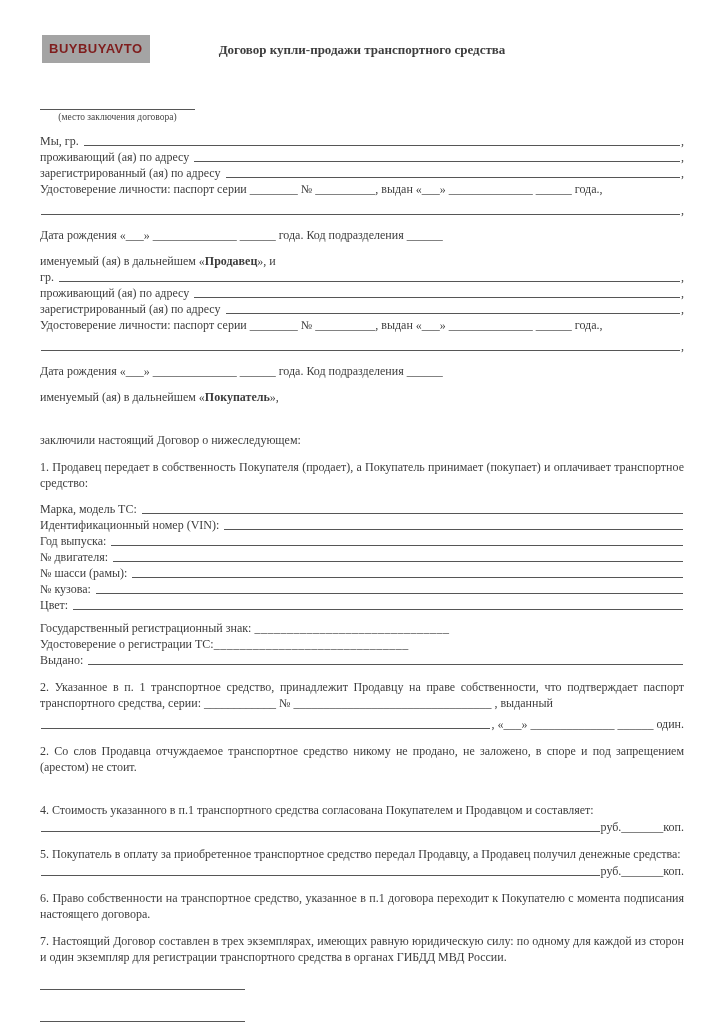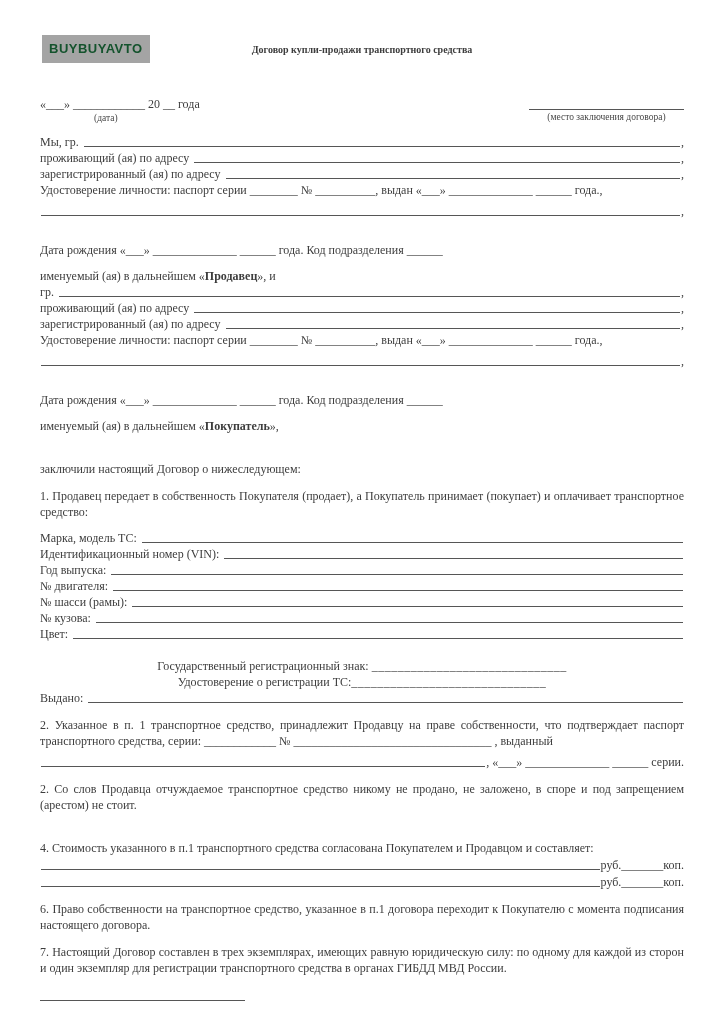--- a/index.html
+++ b/index.html
@@ -6,72 +6,68 @@
   html, body { margin: 0; padding: 0; background: #ffffff; }
   .page {
     width: 724px; height: 1024px; margin: 0 auto; position: relative;
     background: #ffffff; overflow: hidden;
     font-family: "Liberation Serif", serif;
     font-size: 12px; color: #3d3d3d; line-height: 16px;
     padding: 34px 40px 0 40px;
   }
   .logo {
     position: absolute; left: 42px; top: 35px;
-    background: #a4a4a4; color: #14532d;
+    background: #a4a4a4; color: #7f1d1d;
     font-family: "Liberation Sans", sans-serif;
     font-weight: bold; font-size: 13px; letter-spacing: 0.5px;
     padding: 6px 7px;
   }
-  .doc-title { text-align: center; font-weight: bold; font-size: 10px; margin-top: 8px; }
+  .doc-title { text-align: center; font-weight: bold; font-size: 13px; margin-top: 8px; }
 
   .date-row { display: flex; justify-content: space-between; margin-top: 38px; }
   .small-caption { font-size: 9.5px; line-height: 11px; color: #474747; }
   .date-caption { margin-left: 54px; margin-top: 1px; }
   .place-block { width: 155px; text-align: center; padding-top: 2px; }
   .rule { border-bottom: 1px solid #565656; height: 12px; margin-bottom: 2px; }
 
   .line { display: flex; align-items: flex-end; }
   .line .lbl { white-space: nowrap; }
   .fill { flex: 1 1 auto; border-bottom: 1px solid #565656; margin: 0 1px 3px 5px; min-width: 20px; }
   .fill.nogap { margin-left: 1px; }
 
   .party { margin-top: 10px; }
   .cont-line { margin-top: 5px; }
-  .birth-line { margin-top: 23px; }
+  .birth-line { margin-top: 9px; }
   .party-title { margin-top: 10px; }
   .bold { font-weight: bold; text-align: right; }
 
   .para { text-align: justify; margin-top: 11px; }
   .para-l { margin-top: 27px; }
 
   .vehicle { margin-top: 10px; }
-  .reg-block { margin-top: 16px; text-align: center; }
+  .reg-block { margin-top: 7px; }
   .blank-text { letter-spacing: 0.5px; }
 
   .amount-line { margin-top: 1px; }
 
   .sig-row { display: flex; justify-content: space-between; margin-top: 24px; flex-direction: column; }
   .sig-block { width: 205px; text-align: center; }
   .sig-rule { border-bottom: 1px solid #565656; height: 0; }
   .sig-rule.second { margin-top: 31px; }
   .sig-caption { font-size: 11.5px; margin-top: 2px; }
 </style>
 </head>
 <body>
 
 <div class="page">
 
   <div class="logo">BUYBUYAVTO</div>
   <div class="doc-title">Договор купли-продажи транспортного средства</div>
 
   <div class="date-row">
-    <div>
-      <div>«___» ____________ 20 __ года</div>
-      <div class="small-caption date-caption">(дата)</div>
-    </div>
     <div class="place-block">
       <div class="rule"></div>
       <div class="small-caption">(место заключения договора)</div>
     </div>
   </div>
 
   <section class="party">
     <div class="line">
       <span class="lbl">Мы, гр.</span>
       <span class="fill"></span>
@@ -170,31 +166,32 @@
     </div>
     <div class="line">
       <span class="lbl">Выдано:</span>
       <span class="fill"></span>
     </div>
   </section>
 
   <div class="para">2. Указанное в п. 1 транспортное средство, принадлежит Продавцу на праве собственности, что подтверждает паспорт транспортного средства, серии: ____________ № _________________________________ , выданный</div>
   <div class="line cont-line">
     <span class="fill nogap"></span>
-    <span class="lbl">, «___» ______________ ______ серии.</span>
+    <span class="lbl">, «___» ______________ ______ один.</span>
   </div>
 
   <div class="para">2. Со слов Продавца отчуждаемое транспортное средство никому не продано, не заложено, в споре и под запрещением (арестом) не стоит.</div>
 
   <div class="para-l">4. Стоимость указанного в п.1 транспортного средства согласована Покупателем и Продавцом и составляет:</div>
   <div class="line amount-line">
     <span class="fill nogap"></span>
     <span class="lbl">руб._______коп.</span>
   </div>
 
+  <div class="para">5. Покупатель в оплату за приобретенное транспортное средство передал Продавцу, а Продавец получил денежные средства:</div>
   <div class="line amount-line">
     <span class="fill nogap"></span>
     <span class="lbl">руб._______коп.</span>
   </div>
 
   <div class="para">6. Право собственности на транспортное средство, указанное в п.1 договора переходит к Покупателю с момента подписания настоящего договора.</div>
   <div class="para">7. Настоящий Договор составлен в трех экземплярах, имеющих равную юридическую силу: по одному для каждой из сторон и один экземпляр для регистрации транспортного средства в органах ГИБДД МВД России.</div>
 
   <div class="sig-row">
     <div class="sig-block">

